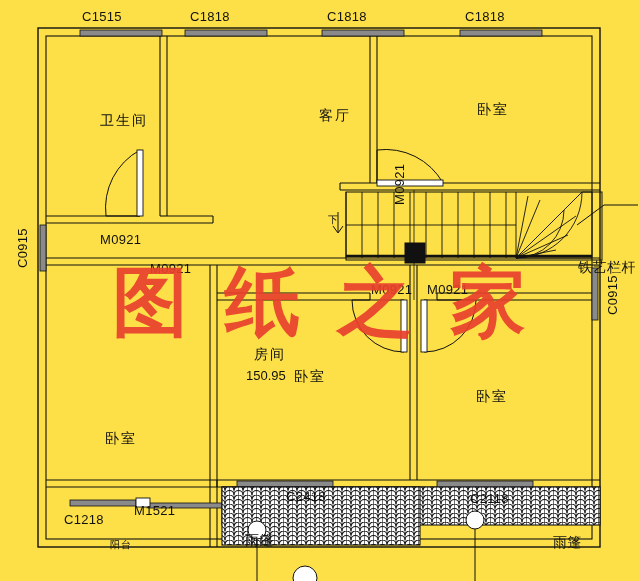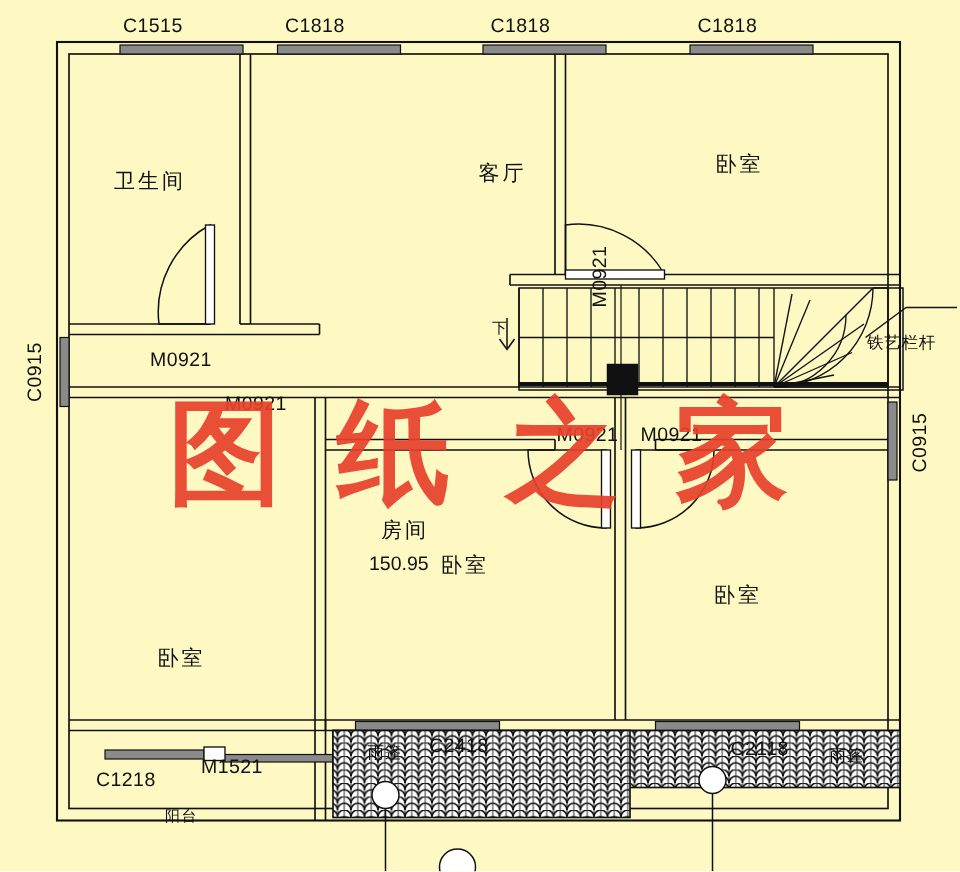--- a/index.html
+++ b/index.html
@@ -7,21 +7,21 @@
     padding: 0;
     background: #ffffff;
   }
   body {
     font-family: "Liberation Sans", "DejaVu Sans", sans-serif;
   }
   #plan-root {
     position: relative;
     width: 640px;
     height: 581px;
-    background: #fef9c3;
+    background: #fde047;
     overflow: hidden;
   }
   #plan-svg {
     position: absolute;
     left: 0;
     top: 0;
     width: 640px;
     height: 581px;
   }
   .lbl {
@@ -37,22 +37,23 @@
   }
   .lbl-cn {
     font-size: 14px;
     letter-spacing: 2px;
   }
   .lbl-cn-sm {
     font-size: 10px;
     letter-spacing: 1px;
   }
   .lbl-cn-xs {
-    font-size: 11px;
+    font-size: 14px;
     letter-spacing: 0.5px;
+    margin-top: 36px;
   }
   .lbl-num {
     font-size: 13px;
   }
   .rot90 {
     transform: rotate(-90deg);
     transform-origin: left top;
   }
   #watermark {
     position: absolute;
@@ -244,30 +245,30 @@
   <div class="lbl lbl-code" style="left:82px; top:10px;">C1515</div>
   <div class="lbl lbl-code" style="left:190px; top:10px;">C1818</div>
   <div class="lbl lbl-code" style="left:327px; top:10px;">C1818</div>
   <div class="lbl lbl-code" style="left:465px; top:10px;">C1818</div>
 
   <div class="lbl lbl-code rot90" style="left:16px; top:268px;">C0915</div>
   <div class="lbl lbl-code rot90" style="left:606px; top:315px;">C0915</div>
 
   <div class="lbl lbl-code" style="left:64px; top:513px;">C1218</div>
   <div class="lbl lbl-code" style="left:286px; top:490px;">C2418</div>
-  <div class="lbl lbl-code" style="left:470px; top:492px;margin-left:17px;">C2118</div>
+  <div class="lbl lbl-code" style="left:470px; top:492px;">C2118</div>
 
   <div class="lbl lbl-code" style="left:100px; top:233px;">M0921</div>
   <div class="lbl lbl-code" style="left:150px; top:262px;">M0921</div>
   <div class="lbl lbl-code rot90" style="left:393px; top:205px;">M0921</div>
   <div class="lbl lbl-code" style="left:371px; top:283px;">M0921</div>
   <div class="lbl lbl-code" style="left:427px; top:283px;">M0921</div>
   <div class="lbl lbl-code" style="left:134px; top:504px;">M1521</div>
 
-  <div class="lbl lbl-cn" style="left:76px; top:113px;">卫生间</div>
+  <div class="lbl lbl-cn" style="left:100px; top:113px;">卫生间</div>
   <div class="lbl lbl-cn" style="left:279px; top:108px;margin-left:40px;">客厅</div>
   <div class="lbl lbl-cn" style="left:477px; top:102px;">卧室</div>
   <div class="lbl lbl-cn" style="left:105px; top:431px;">卧室</div>
   <div class="lbl lbl-cn" style="left:294px; top:369px;">卧室</div>
   <div class="lbl lbl-cn" style="left:476px; top:389px;">卧室</div>
   <div class="lbl lbl-cn-sm" style="left:110px; top:540px;">阳台</div>
 
   <div class="lbl lbl-cn" style="left:254px; top:348px;font-family:Liberation Serif, serif;">房间</div>
   <div class="lbl lbl-num" style="left:246px; top:369px;">150.95</div>
 

